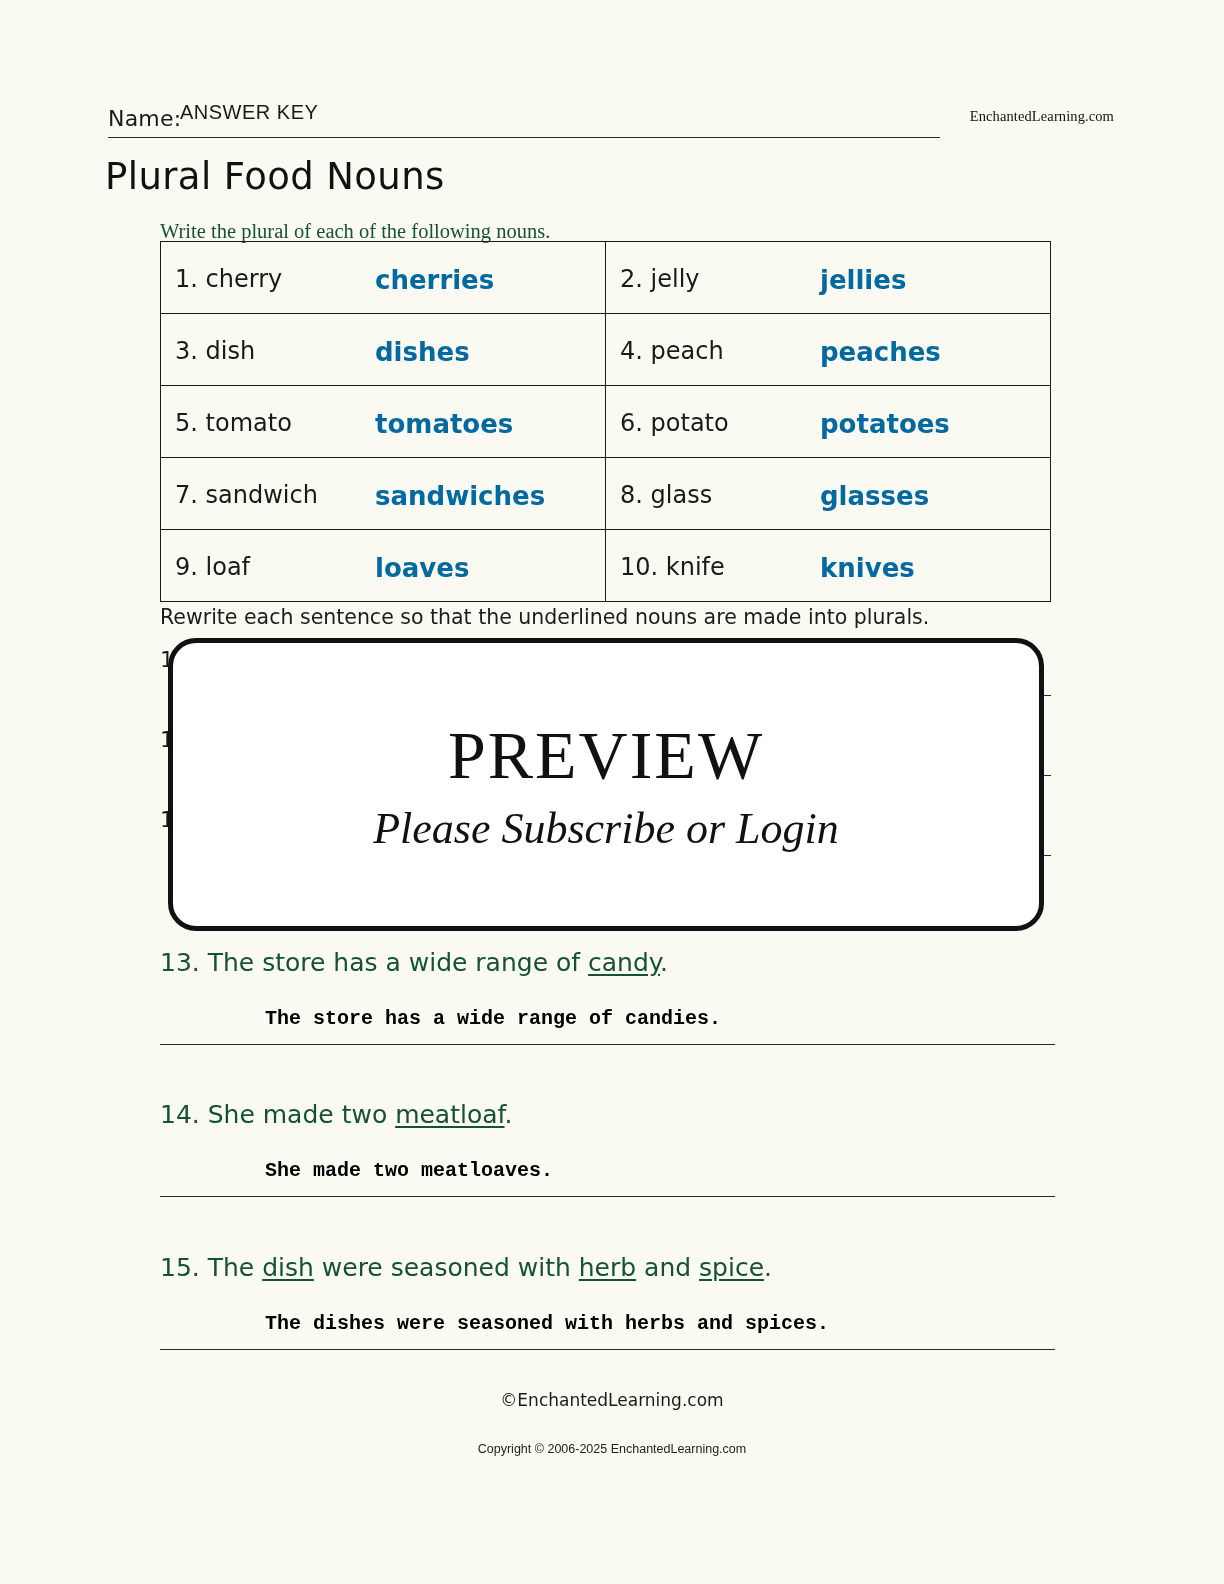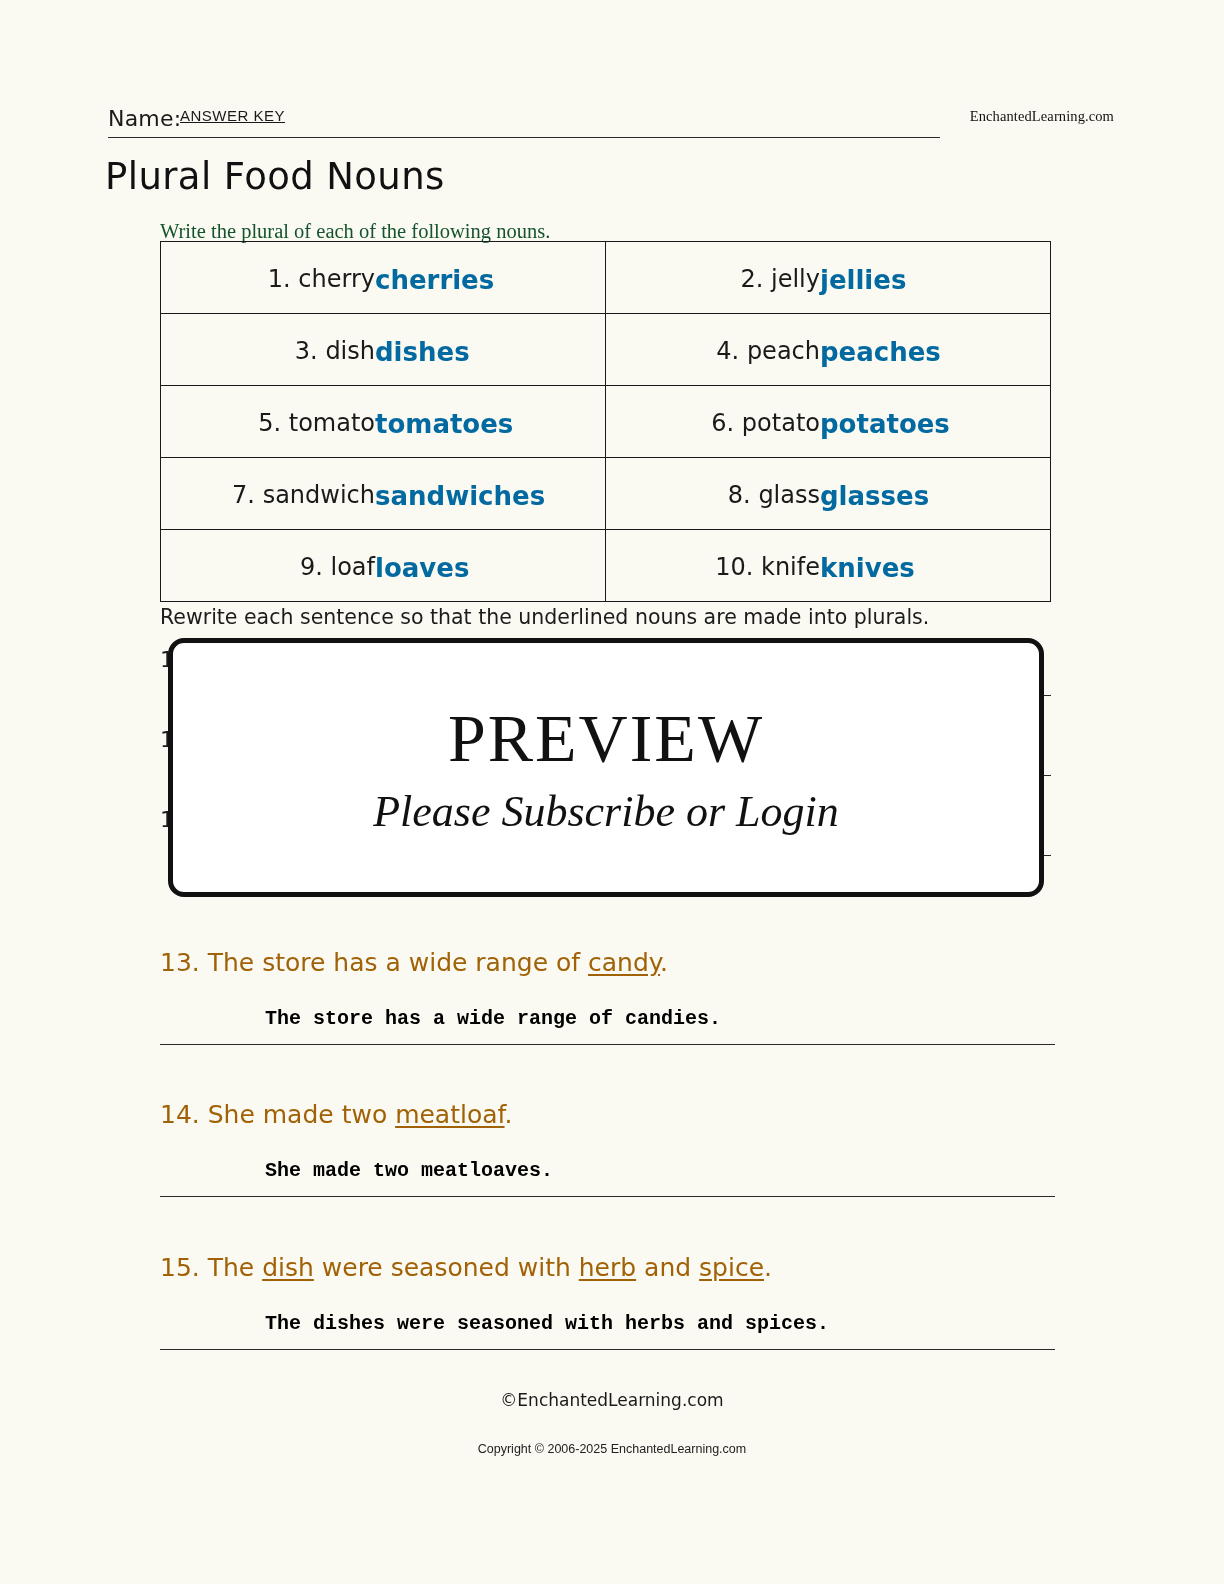--- a/index.html
+++ b/index.html
@@ -32,25 +32,24 @@
     position: absolute;
     left: 0;
     top: 6px;
     font-size: 22px;
     font-family: "DejaVu Sans", sans-serif;
     letter-spacing: .2px;
   }
   .name-value {
     position: absolute;
     left: 72px;
-    top: 7px;
-    font-size: 15px;
+    top: 1px;
+    font-size: 20px;
     font-family: "Liberation Sans", sans-serif;
     letter-spacing: .5px;
-    text-decoration: underline;
   }
   .name-rule {
     position: absolute;
     left: 0;
     top: 37px;
     width: 832px;
     height: 0;
     border-bottom: 1.6px solid #2a2a2a;
   }
   .brand {
@@ -100,21 +99,20 @@
     top: 241px;
     width: 891px;
     border-collapse: collapse;
     table-layout: fixed;
   }
   .word-table td {
     border: 1.8px solid #1a1a1a;
     height: 71px;
     padding: 0 0 0 14px;
     vertical-align: middle;
-    text-align: right;
   }
   .cell-inner {
     display: flex;
     align-items: baseline;
   }
   .q-word {
     font-size: 24px;
     font-family: "DejaVu Sans", sans-serif;
     color: #1a1a1a;
     white-space: nowrap;
@@ -162,24 +160,24 @@
   .hr1 { top: 60px; }
   .hr2 { top: 140px; }
   .hr3 { top: 220px; }
 
   
   .preview {
     position: absolute;
     left: 168px;
     top: 638px;
     width: 876px;
-    height: 259px;
+    height: 293px;
     background: #ffffff;
     border: 5px solid #111;
-    border-radius: 16px;
+    border-radius: 28px;
     box-sizing: border-box;
     display: flex;
     flex-direction: column;
     align-items: center;
     justify-content: center;
   }
   .preview-title {
     font-family: "Liberation Serif", serif;
     font-size: 68px;
     letter-spacing: 2px;
@@ -195,21 +193,21 @@
 
   
   .sentence-item {
     position: absolute;
     left: 160px;
     width: 895px;
   }
   .s-prompt {
     font-size: 25px;
     font-family: "DejaVu Sans", sans-serif;
-    color: #a16207;
+    color: #14532d;
     white-space: nowrap;
   }
   .s-prompt u {
     text-decoration: underline;
     text-underline-offset: 3px;
   }
   .s-answer {
     font-size: 20px;
     font-weight: bold;
     font-family: Liberation Mono, monospace;

